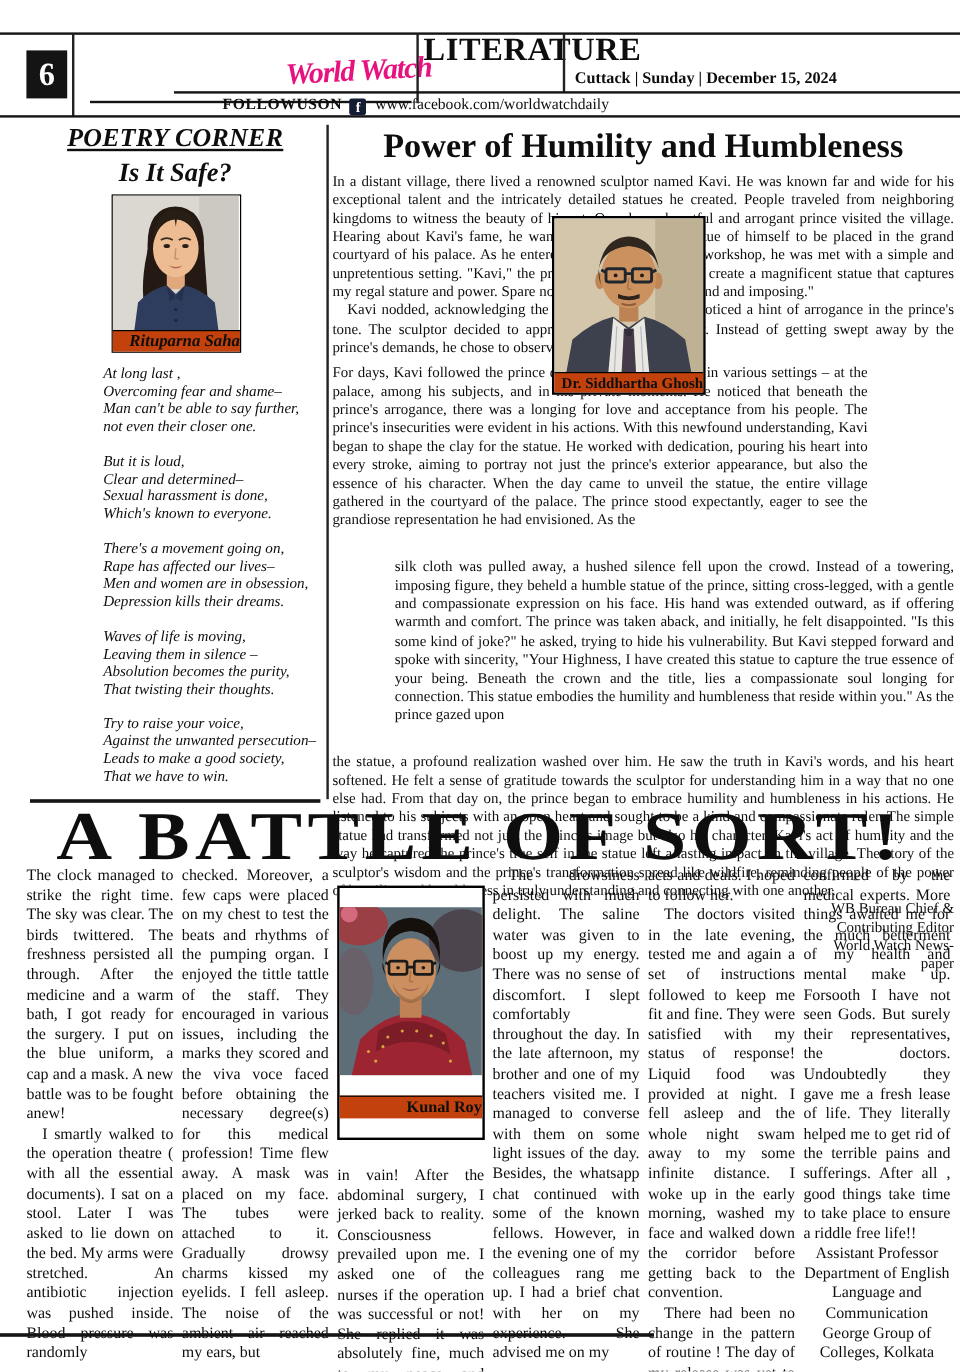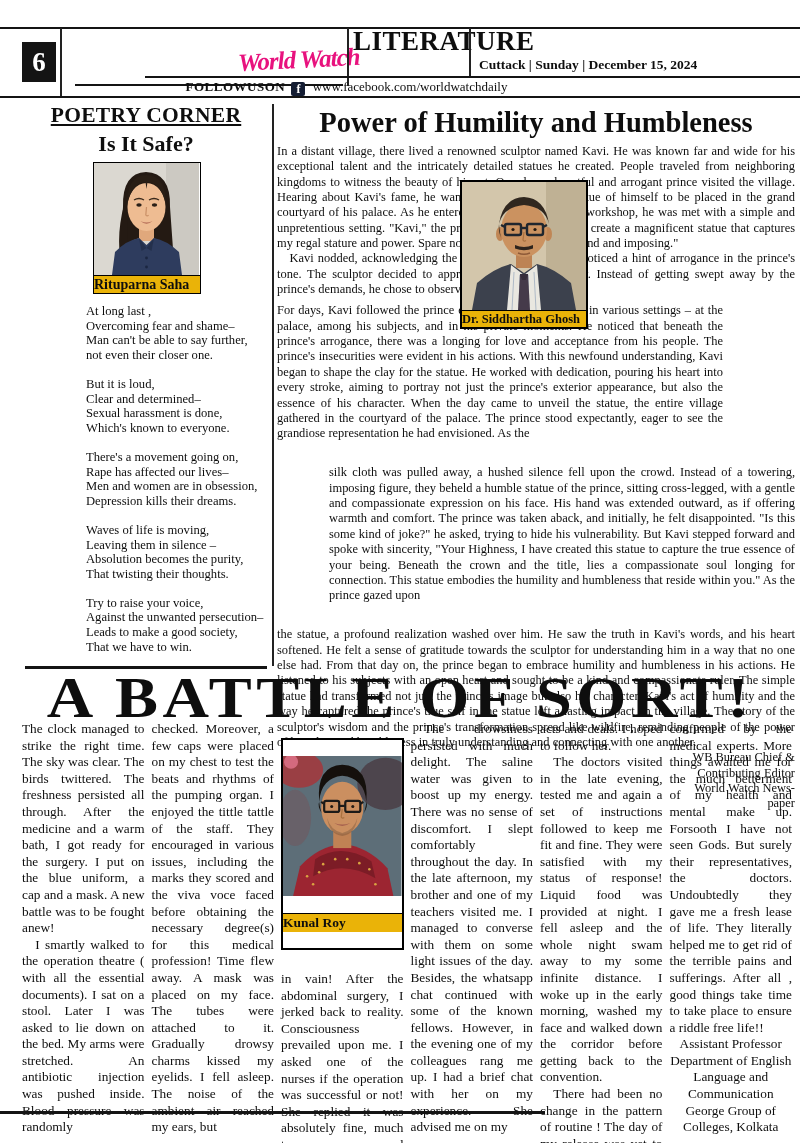--- a/index.html
+++ b/index.html
@@ -21,26 +21,26 @@
   .section-title{position:absolute;left:353px;top:26px;font-size:27px;font-weight:bold;letter-spacing:.5px;}
   .dateline{position:absolute;left:479px;top:57px;font-size:13.5px;font-weight:bold;}
   .hline-mid{position:absolute;left:145px;top:76px;width:655px;height:2px;background:#141414;}
   .follow-row{position:absolute;left:0;top:79px;width:693px;text-align:center;font-size:13px;}
   .follow-label{font-weight:bold;letter-spacing:.5px;}
   .fb-icon{display:inline-block;width:14px;height:14px;background:#141d33;color:#fff;border-radius:2px;
     font-weight:bold;font-size:12px;line-height:14px;text-align:center;vertical-align:-2px;margin:0 4px 0 3px;}
   .header-bottom{position:absolute;left:0;top:96px;width:800px;height:2px;background:#141414;}
 
   
-  .poetry{position:absolute;left:22px;top:103px;width:248px;}
+  .poetry{position:absolute;left:22px;top:103px;width:248px;font-style:italic;}
   .poetry-header{font-size:21.5px;font-weight:bold;text-align:center;text-decoration:underline;letter-spacing:.3px;}
   .poetry-title{font-size:22px;font-weight:bold;text-align:center;margin-top:3px;}
   .photo-frame{border:1.5px solid #000;background:#fff;box-sizing:border-box;}
   .photo-frame svg{display:block;}
-  .photo-caption{font-weight:bold;text-align:left;border-top:1.5px solid #000;background:#eab308;}
+  .photo-caption{font-weight:bold;text-align:right;border-top:1.5px solid #000;background:#c2410c;}
   .poetry-photo{width:108px;margin:5px 0 0 71px;}
   .poetry-photo .photo-caption{font-size:14px;line-height:17px;}
   .poem{margin:10px 0 0 64px;font-size:12.6px;line-height:1.16;white-space:pre-line;}
   .poem-address{margin-top:2px;font-weight:bold;font-size:12.8px;line-height:1.2;text-align:right;white-space:pre-line;padding-right:2px;}
   .poetry-rule{position:absolute;left:25px;top:666px;width:242px;height:3px;background:#141414;}
   .vrule{position:absolute;left:272px;top:104px;width:2px;height:562px;background:#222;}
 
   
   .story{position:absolute;left:277px;top:106px;width:518px;}
   .story-bar{background:#161616;color:#fff;font-size:22px;font-weight:bold;text-align:center;height:29px;

